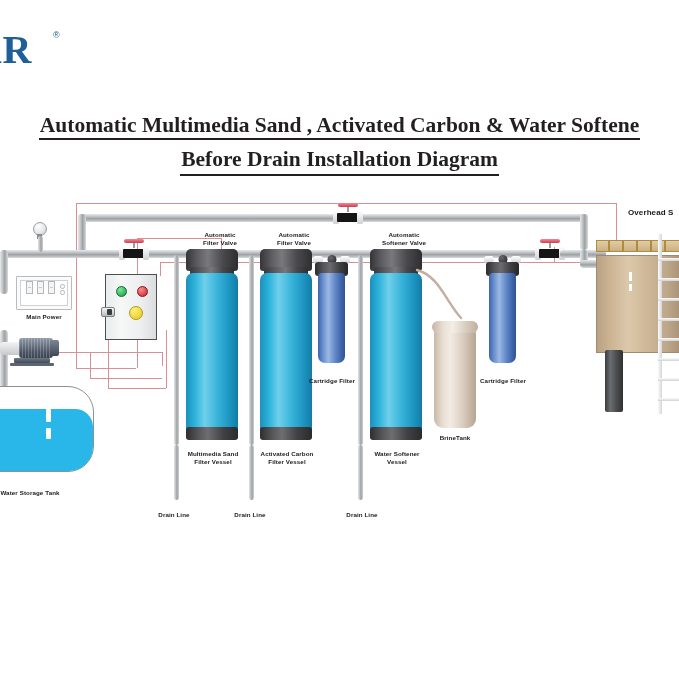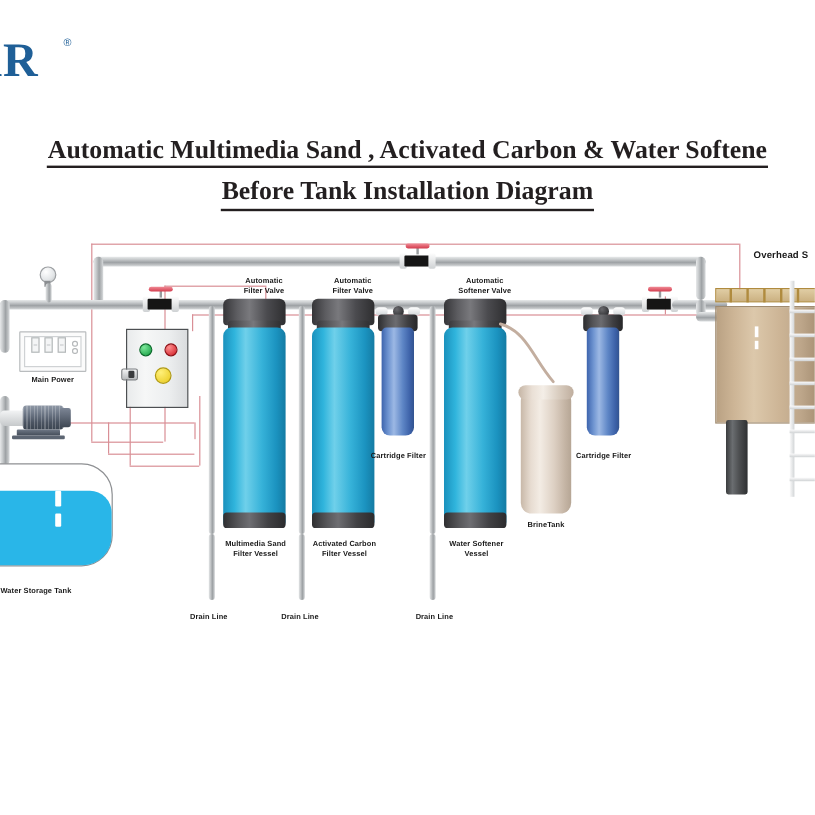--- a/index.html
+++ b/index.html
@@ -150,21 +150,21 @@
 <div id="page">
 
   <div id="logo">
     <div class="logo-main">TAR</div>
     <div class="logo-reg">®</div>
 
   </div>
 
   <div id="title">
     <div><span class="l1">Automatic Multimedia Sand , Activated Carbon &amp; Water Softene</span></div>
-    <div><span class="l2">Before Tank Installation Diagram</span></div>
+    <div><span class="l2">Before Drain Installation Diagram</span></div>
   </div>
 
   <div>
     <div class="wire-h" style="left:76px;top:203px;width:540px;"></div>
     <div class="wire-v" style="left:76px;top:203px;height:165px;"></div>
     <div class="wire-v" style="left:616px;top:203px;height:43px;"></div>
     <div class="wire-h" style="left:76px;top:368px;width:60px;"></div>
 
     <div class="wire-v" style="left:137px;top:238px;height:130px;"></div>
     <div class="wire-h" style="left:137px;top:238px;width:84px;"></div>

